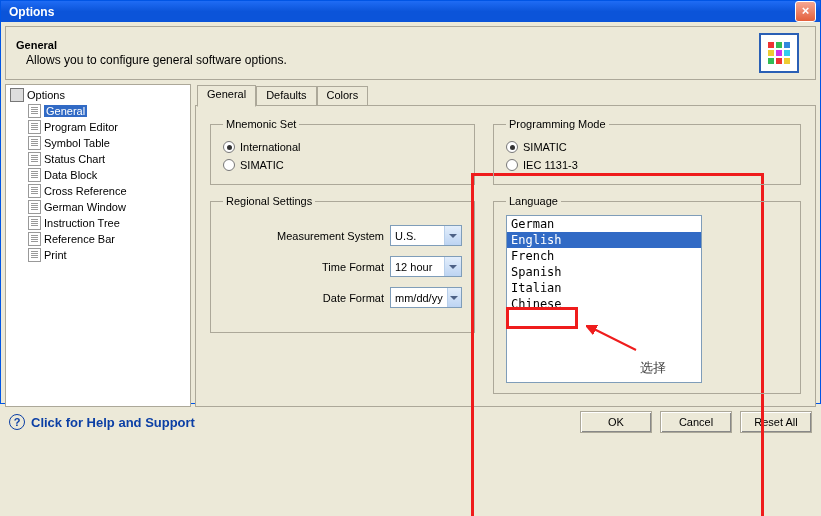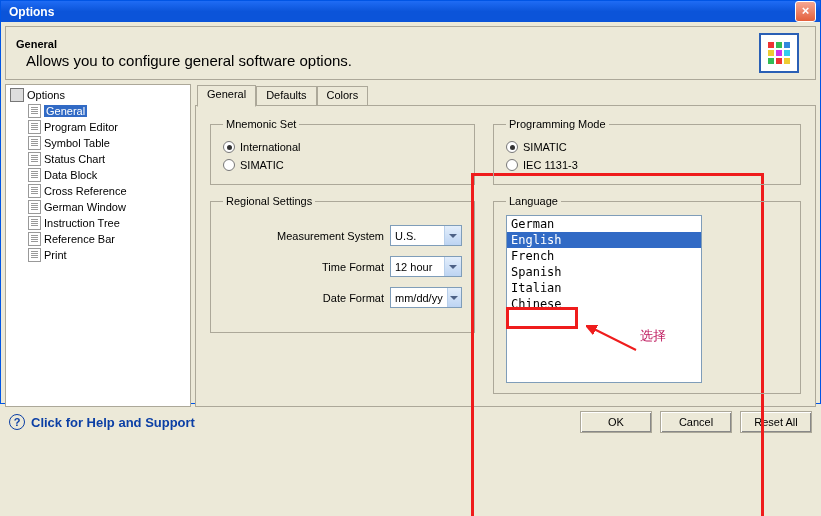--- a/index.html
+++ b/index.html
@@ -45,21 +45,21 @@
       border: 1px solid #aca899;
       margin: 4px;
       padding: 6px 10px;
       background: #ece9d8;
       display: flex;
       align-items: center;
       height: 68px;
     }
     .header-text { flex: 1; }
     .header-title { font-weight: bold; font-size: 11px; margin-bottom: 2px; }
-    .header-desc { font-size: 15px; padding-left: 10px; }
+    .header-desc { font-size: 12px; padding-left: 10px; }
     .header-icon {
       width: 40px; height: 40px;
       border: 2px solid #2a5fb5;
       background: #fff;
       display: flex; flex-direction: column; justify-content: center; align-items: center;
       gap: 2px;
       margin-right: 6px;
     }
     .header-icon .row { display: flex; gap: 2px; }
     .header-icon .sq { width: 6px; height: 6px; }
@@ -239,22 +239,22 @@
       left: 0px; top: 92px;
       width: 72px; height: 22px;
     }
     .arrow-svg {
       position: absolute;
       left: 80px; top: 110px;
       pointer-events: none;
     }
     .anno-text {
       position: absolute;
-      left: 134px; top: 112px;
-      color: #be185d;
+      left: 134px; top: 144px;
+      color: #404040;
       font-size: 13px;
       font-family: 'SimSun', sans-serif;
     }
     .footer {
       height: 36px;
       display: flex;
       align-items: center;
       padding: 0 8px;
       gap: 8px;
     }

